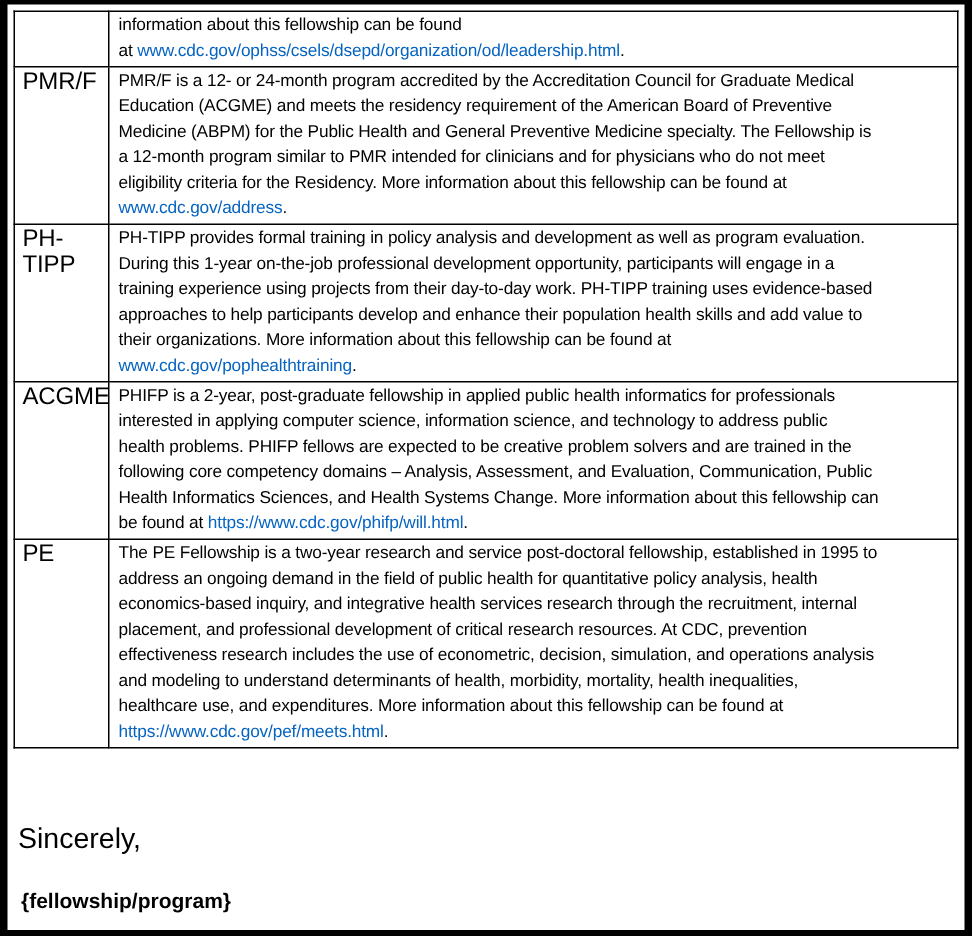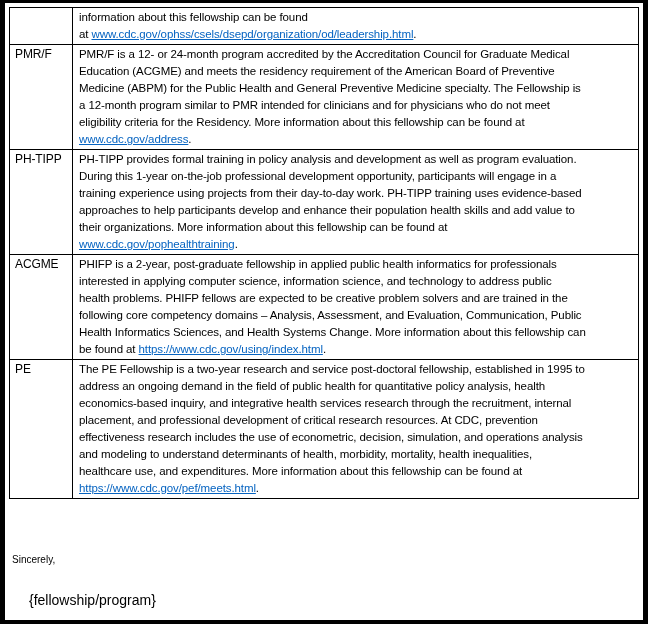--- a/index.html
+++ b/index.html
@@ -22,49 +22,49 @@
     table-layout: fixed;
     width: 630px;
   }
   table.fellowship-table td {
     border: 1px solid #000000;
     vertical-align: top;
   }
   td.label {
     width: 54px;
     padding: 1px 3px 0 5px;
-    font-size: 12px;
+    font-size: 16px;
     line-height: 17px;
     letter-spacing: -0.1px;
   }
   td.desc {
     padding: 1px 5px 1px 6px;
     font-size: 11.5px;
     line-height: 17px;
     letter-spacing: -0.1px;
     white-space: pre-wrap;
     word-wrap: break-word;
   }
   tr:first-child td { height: 34px; }
 
   a.doc-link {
     color: var(--link-color, #0563C1);
-    text-decoration: underline;
     cursor: pointer;
   }
 
   .closing {
     margin: 52px 0 0 3px;
-    font-size: 10px;
+    font-size: 19px;
     line-height: 18px;
   }
   .signature {
-    margin: 22px 0 0 20px;
+    margin: 22px 0 0 5px;
     font-size: 14px;
     line-height: 18px;
+    font-weight: bold;
   }
 </style>
 </head>
 <body>
 
 <div class="content">
   <table class="fellowship-table">
     <tbody>
         <tr>
           <td class="label"></td>
@@ -89,21 +89,21 @@
 their organizations. More information about this fellowship can be found at
 </span><a class="doc-link">www.cdc.gov/pophealthtraining</a><span>.</span></td>
         </tr>
         <tr>
           <td class="label">ACGME</td>
           <td class="desc"><span>PHIFP is a 2-year, post-graduate fellowship in applied public health informatics for professionals
 interested in applying computer science, information science, and technology to address public
 health problems. PHIFP fellows are expected to be creative problem solvers and are trained in the
 following core competency domains – Analysis, Assessment, and Evaluation, Communication, Public
 Health Informatics Sciences, and Health Systems Change. More information about this fellowship can
-be found at </span><a class="doc-link">https://www.cdc.gov/using/index.html</a><span>.</span></td>
+be found at </span><a class="doc-link">https://www.cdc.gov/phifp/will.html</a><span>.</span></td>
         </tr>
         <tr>
           <td class="label">PE</td>
           <td class="desc"><span>The PE Fellowship is a two-year research and service post-doctoral fellowship, established in 1995 to
 address an ongoing demand in the field of public health for quantitative policy analysis, health
 economics-based inquiry, and integrative health services research through the recruitment, internal
 placement, and professional development of critical research resources. At CDC, prevention
 effectiveness research includes the use of econometric, decision, simulation, and operations analysis
 and modeling to understand determinants of health, morbidity, mortality, health inequalities,
 healthcare use, and expenditures. More information about this fellowship can be found at

